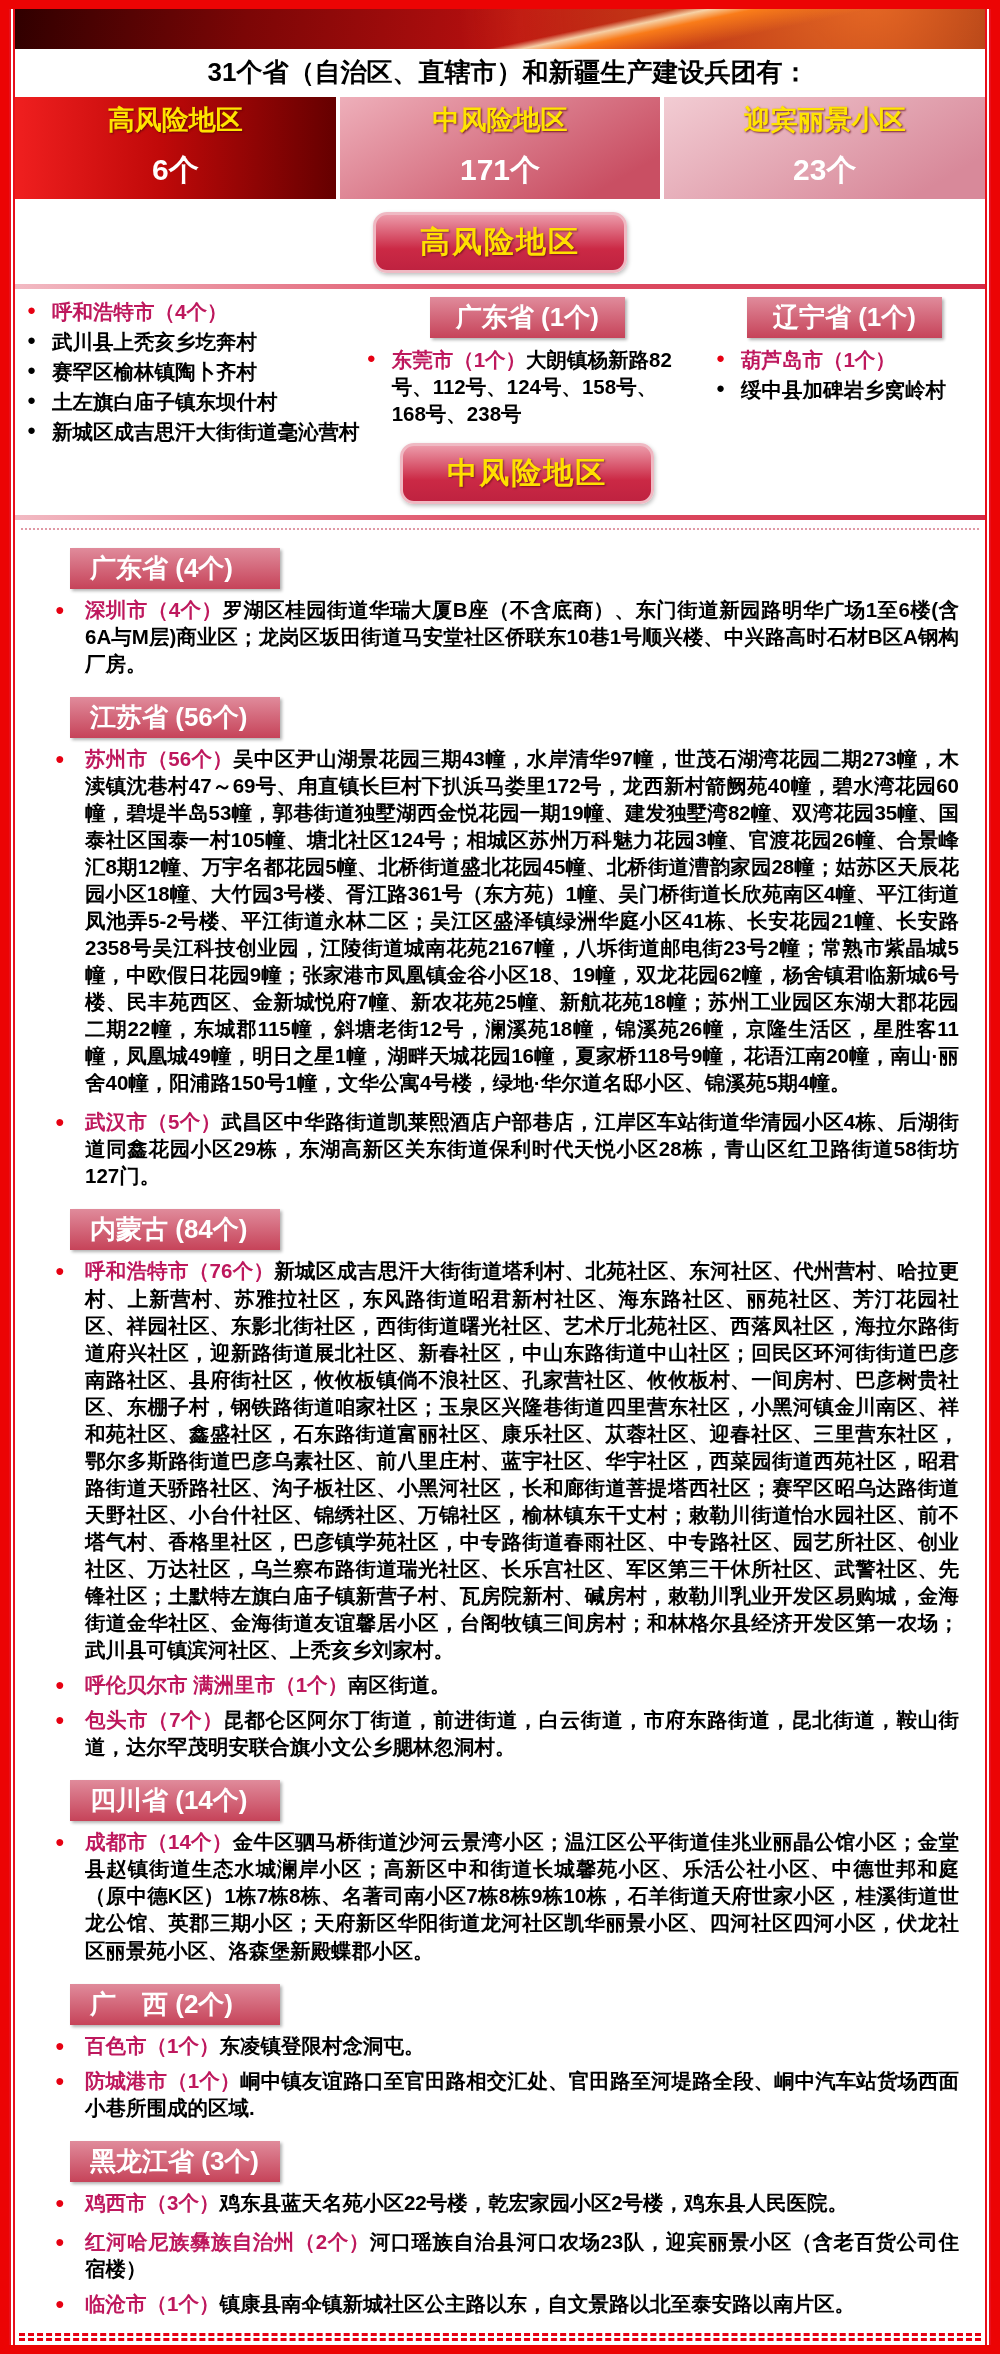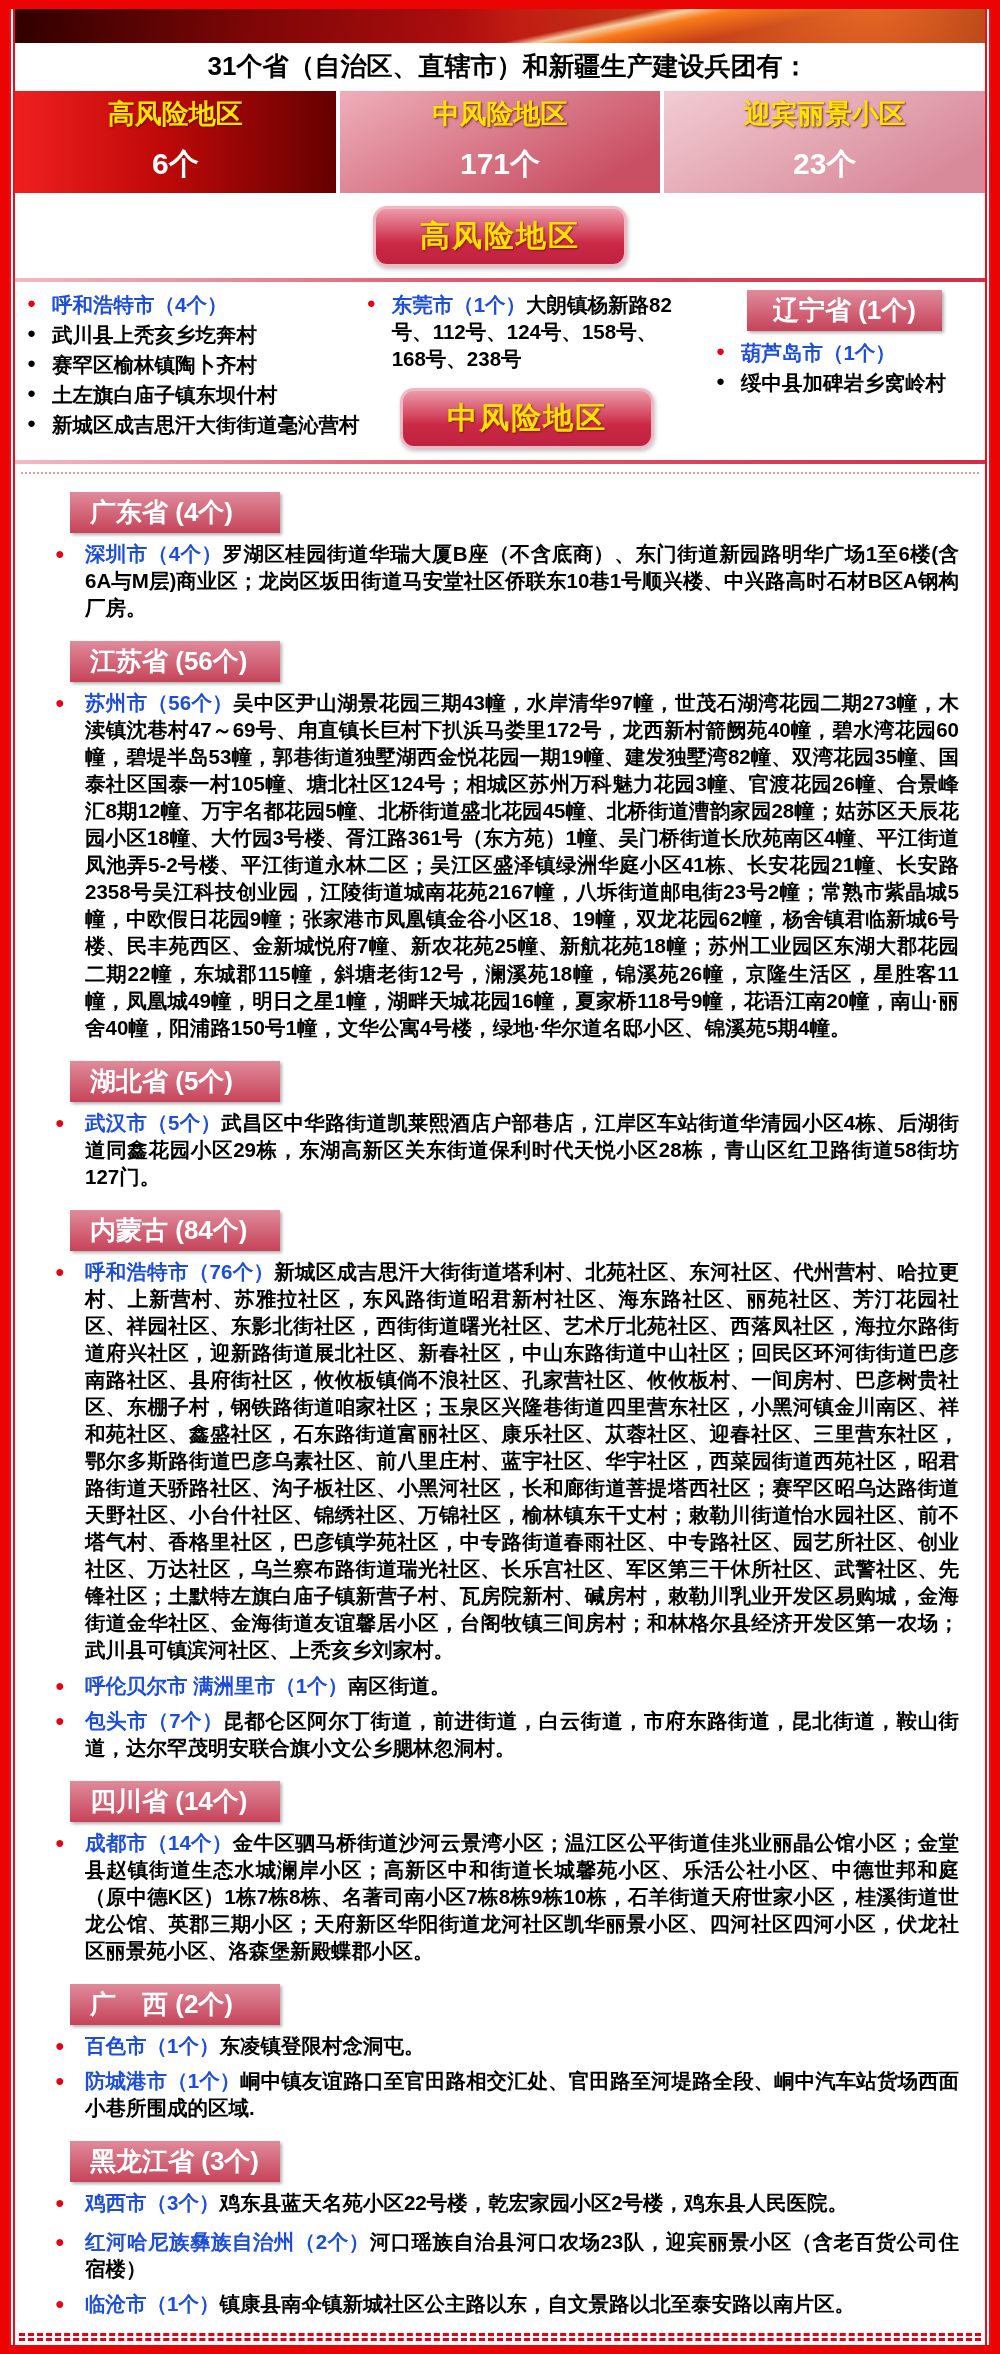--- a/index.html
+++ b/index.html
@@ -38,21 +38,21 @@
   .tag{display:inline-block;background:linear-gradient(180deg,#e08b9b 0%,#c64359 100%);color:#fff;font-weight:bold;
     font-size:26px;padding:3px 26px;box-shadow:2px 2px 3px rgba(0,0,0,.3);}
   .tag-left{margin:12px 0 7px 55px;}
   .tag-left .tag{min-width:170px;text-align:left;padding:3px 20px;}
   
   .hr-cols{display:flex;padding:0 12px;}
   .hr-col0{width:37%;}.hr-col1{width:35%;}.hr-col2{width:28%;margin-left:28px;}
   .item{position:relative;padding-left:25px;font-size:20.5px;font-weight:bold;line-height:1.32;color:#000;margin:3px 0;}
   .dot{position:absolute;left:0;top:2px;font-size:15px;color:#000;}
   .dot-red{color:#e60012;}
-  .city{color:#1d4ed8;}
+  .city{color:#be185d;}
   
   .entry{position:relative;padding-left:30px;margin:4px 26px 8px 40px;font-size:20.5px;font-weight:bold;
     line-height:1.32;color:#000;text-align:justify;}
   .entry .dot{top:3px;font-size:16px;}
   
   .sep{border-top:3px dashed #e60012;border-bottom:3px dashed #e60012;height:6px;margin:8px 4px 4px;}
 </style>
 </head>
 <body>
 
@@ -86,20 +86,21 @@
 
   <div class="hr-cols">
     <div class="hr-col0">
       <p class="item"><span class="dot dot-red">●</span><span class="city">呼和浩特市（4个）</span></p>
       <p class="item"><span class="dot">●</span><span>武川县上秃亥乡圪奔村</span></p>
       <p class="item"><span class="dot">●</span><span>赛罕区榆林镇陶卜齐村</span></p>
       <p class="item"><span class="dot">●</span><span>土左旗白庙子镇东坝什村</span></p>
       <p class="item"><span class="dot">●</span><span>新城区成吉思汗大街街道毫沁营村</span></p>
     </div>
     <div class="hr-col1">
+      <div class="tagc"><span class="tag">广东省 (1个)</span></div>
       <p class="item"><span class="dot dot-red">●</span><span class="city">东莞市（1个）</span><span>大朗镇杨新路82号、112号、124号、158号、168号、238号</span></p>
 
       <div class="badge mid-badge">中风险地区</div>
     </div>
     <div class="hr-col2">
       <div class="tagc"><span class="tag">辽宁省 (1个)</span></div>
       <p class="item"><span class="dot dot-red">●</span><span class="city">葫芦岛市（1个）</span></p>
       <p class="item"><span class="dot">●</span><span>绥中县加碑岩乡窝岭村</span></p>
     </div>
   </div>
@@ -111,21 +112,20 @@
     <div class="tag-left"><span class="tag">广东省 (4个)</span></div>
     <p class="entry"><span class="dot dot-red">●</span><span class="city">深圳市（4个）</span><span>罗湖区桂园街道华瑞大厦B座（不含底商）、东门街道新园路明华广场1至6楼(含6A与M层)商业区；龙岗区坂田街道马安堂社区侨联东10巷1号顺兴楼、中兴路高时石材B区A钢构厂房。</span></p>
   </section>
 
   <section>
     <div class="tag-left"><span class="tag">江苏省 (56个)</span></div>
     <p class="entry"><span class="dot dot-red">●</span><span class="city">苏州市（56个）</span><span>吴中区尹山湖景花园三期43幢，水岸清华97幢，世茂石湖湾花园二期273幢，木渎镇沈巷村47～69号、甪直镇长巨村下扒浜马娄里172号，龙西新村箭阙苑40幢，碧水湾花园60幢，碧堤半岛53幢，郭巷街道独墅湖西金悦花园一期19幢、建发独墅湾82幢、双湾花园35幢、国泰社区国泰一村105幢、塘北社区124号；相城区苏州万科魅力花园3幢、官渡花园26幢、合景峰汇8期12幢、万宇名都花园5幢、北桥街道盛北花园45幢、北桥街道漕韵家园28幢；姑苏区天辰花园小区18幢、大竹园3号楼、胥江路361号（东方苑）1幢、吴门桥街道长欣苑南区4幢、平江街道凤池弄5-2号楼、平江街道永林二区；吴江区盛泽镇绿洲华庭小区41栋、长安花园21幢、长安路2358号吴江科技创业园，江陵街道城南花苑2167幢，八坼街道邮电街23号2幢；常熟市紫晶城5幢，中欧假日花园9幢；张家港市凤凰镇金谷小区18、19幢，双龙花园62幢，杨舍镇君临新城6号楼、民丰苑西区、金新城悦府7幢、新农花苑25幢、新航花苑18幢；苏州工业园区东湖大郡花园二期22幢，东城郡115幢，斜塘老街12号，澜溪苑18幢，锦溪苑26幢，京隆生活区，星胜客11幢，凤凰城49幢，明日之星1幢，湖畔天城花园16幢，夏家桥118号9幢，花语江南20幢，南山·丽舍40幢，阳浦路150号1幢，文华公寓4号楼，绿地·华尔道名邸小区、锦溪苑5期4幢。</span></p>
   </section>
 
   <section>
-    <div class="tag-left"><span class="tag">湖北省 (5个)</span></div>
     <p class="entry"><span class="dot dot-red">●</span><span class="city">武汉市（5个）</span><span>武昌区中华路街道凯莱熙酒店户部巷店，江岸区车站街道华清园小区4栋、后湖街道同鑫花园小区29栋，东湖高新区关东街道保利时代天悦小区28栋，青山区红卫路街道58街坊127门。</span></p>
   </section>
 
   <section>
     <div class="tag-left"><span class="tag">内蒙古 (84个)</span></div>
     <p class="entry"><span class="dot dot-red">●</span><span class="city">呼和浩特市（76个）</span><span>新城区成吉思汗大街街道塔利村、北苑社区、东河社区、代州营村、哈拉更村、上新营村、苏雅拉社区，东风路街道昭君新村社区、海东路社区、丽苑社区、芳汀花园社区、祥园社区、东影北街社区，西街街道曙光社区、艺术厅北苑社区、西落凤社区，海拉尔路街道府兴社区，迎新路街道展北社区、新春社区，中山东路街道中山社区；回民区环河街街道巴彦南路社区、县府街社区，攸攸板镇倘不浪社区、孔家营社区、攸攸板村、一间房村、巴彦树贵社区、东棚子村，钢铁路街道咱家社区；玉泉区兴隆巷街道四里营东社区，小黑河镇金川南区、祥和苑社区、鑫盛社区，石东路街道富丽社区、康乐社区、苁蓉社区、迎春社区、三里营东社区，鄂尔多斯路街道巴彦乌素社区、前八里庄村、蓝宇社区、华宇社区，西菜园街道西苑社区，昭君路街道天骄路社区、沟子板社区、小黑河社区，长和廊街道菩提塔西社区；赛罕区昭乌达路街道天野社区、小台什社区、锦绣社区、万锦社区，榆林镇东干丈村；敕勒川街道怡水园社区、前不塔气村、香格里社区，巴彦镇学苑社区，中专路街道春雨社区、中专路社区、园艺所社区、创业社区、万达社区，乌兰察布路街道瑞光社区、长乐宫社区、军区第三干休所社区、武警社区、先锋社区；土默特左旗白庙子镇新营子村、瓦房院新村、碱房村，敕勒川乳业开发区易购城，金海街道金华社区、金海街道友谊馨居小区，台阁牧镇三间房村；和林格尔县经济开发区第一农场；武川县可镇滨河社区、上秃亥乡刘家村。</span></p>
     <p class="entry"><span class="dot dot-red">●</span><span class="city">呼伦贝尔市 满洲里市（1个）</span><span>南区街道。</span></p>
     <p class="entry"><span class="dot dot-red">●</span><span class="city">包头市（7个）</span><span>昆都仑区阿尔丁街道，前进街道，白云街道，市府东路街道，昆北街道，鞍山街道，达尔罕茂明安联合旗小文公乡腮林忽洞村。</span></p>
   </section>
 

